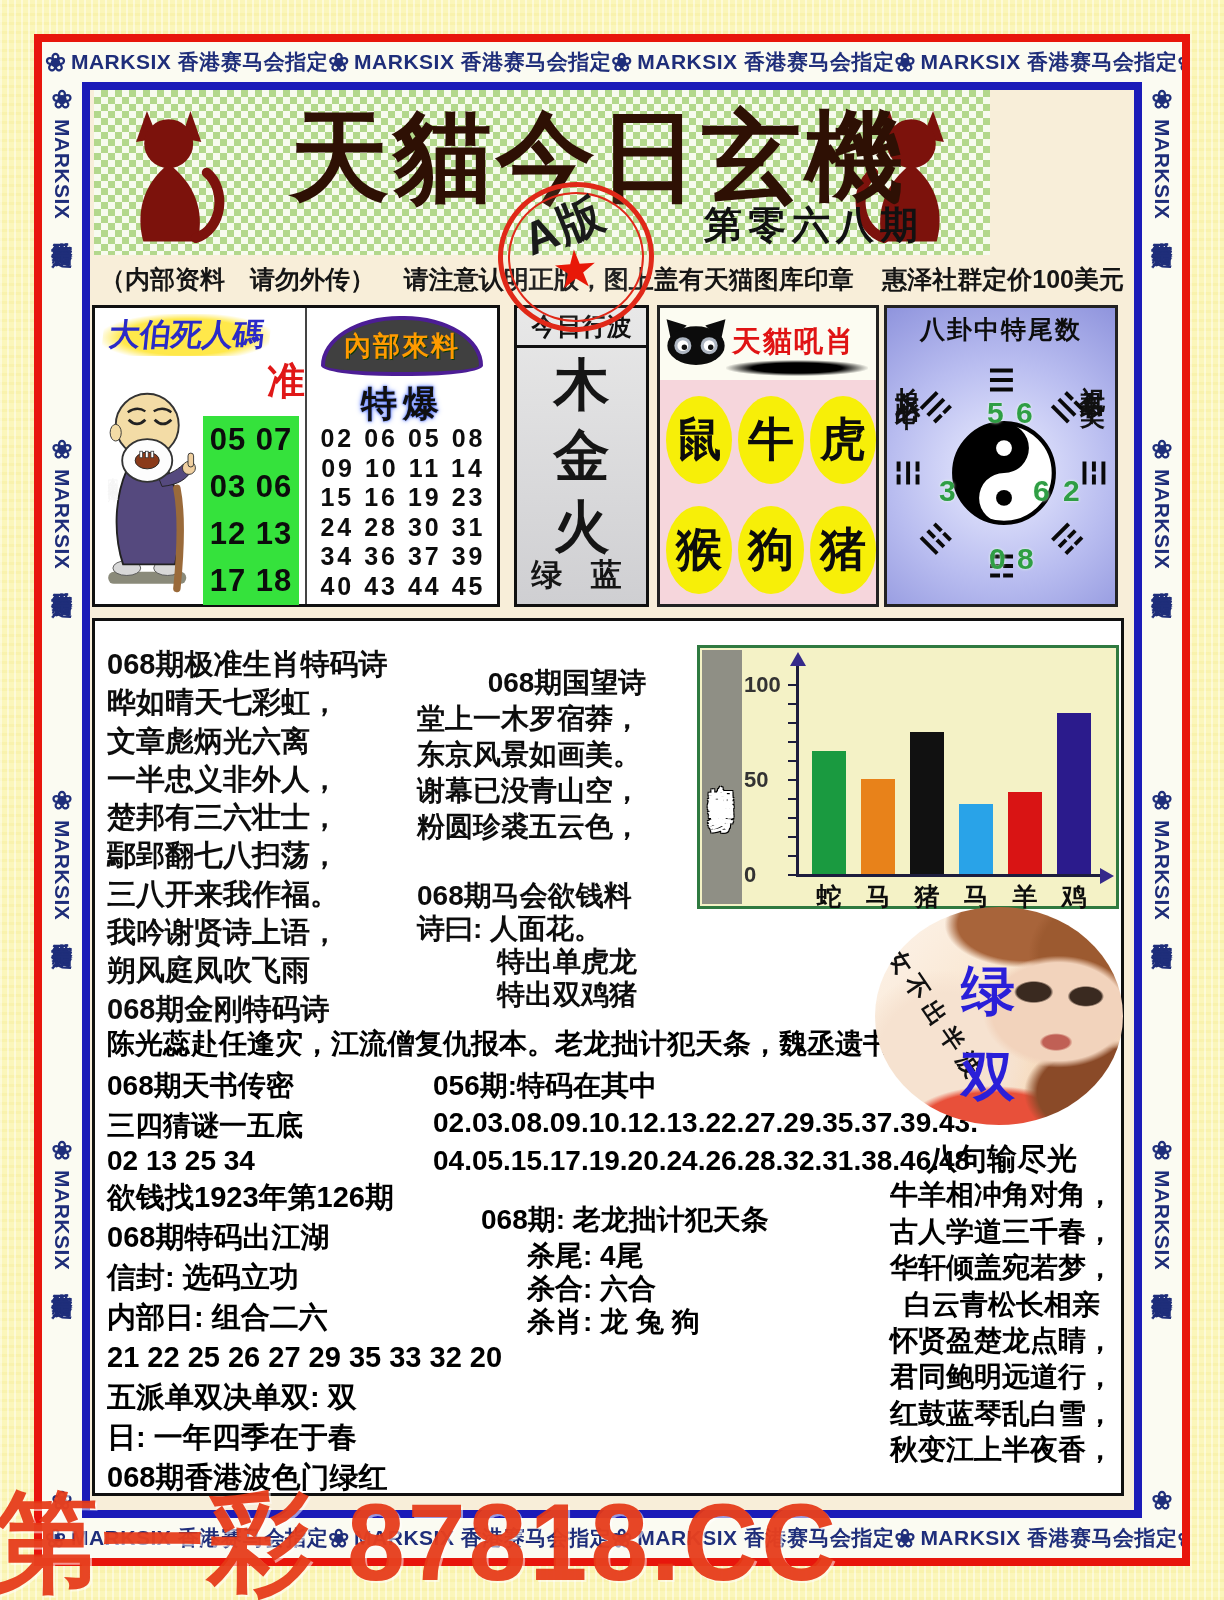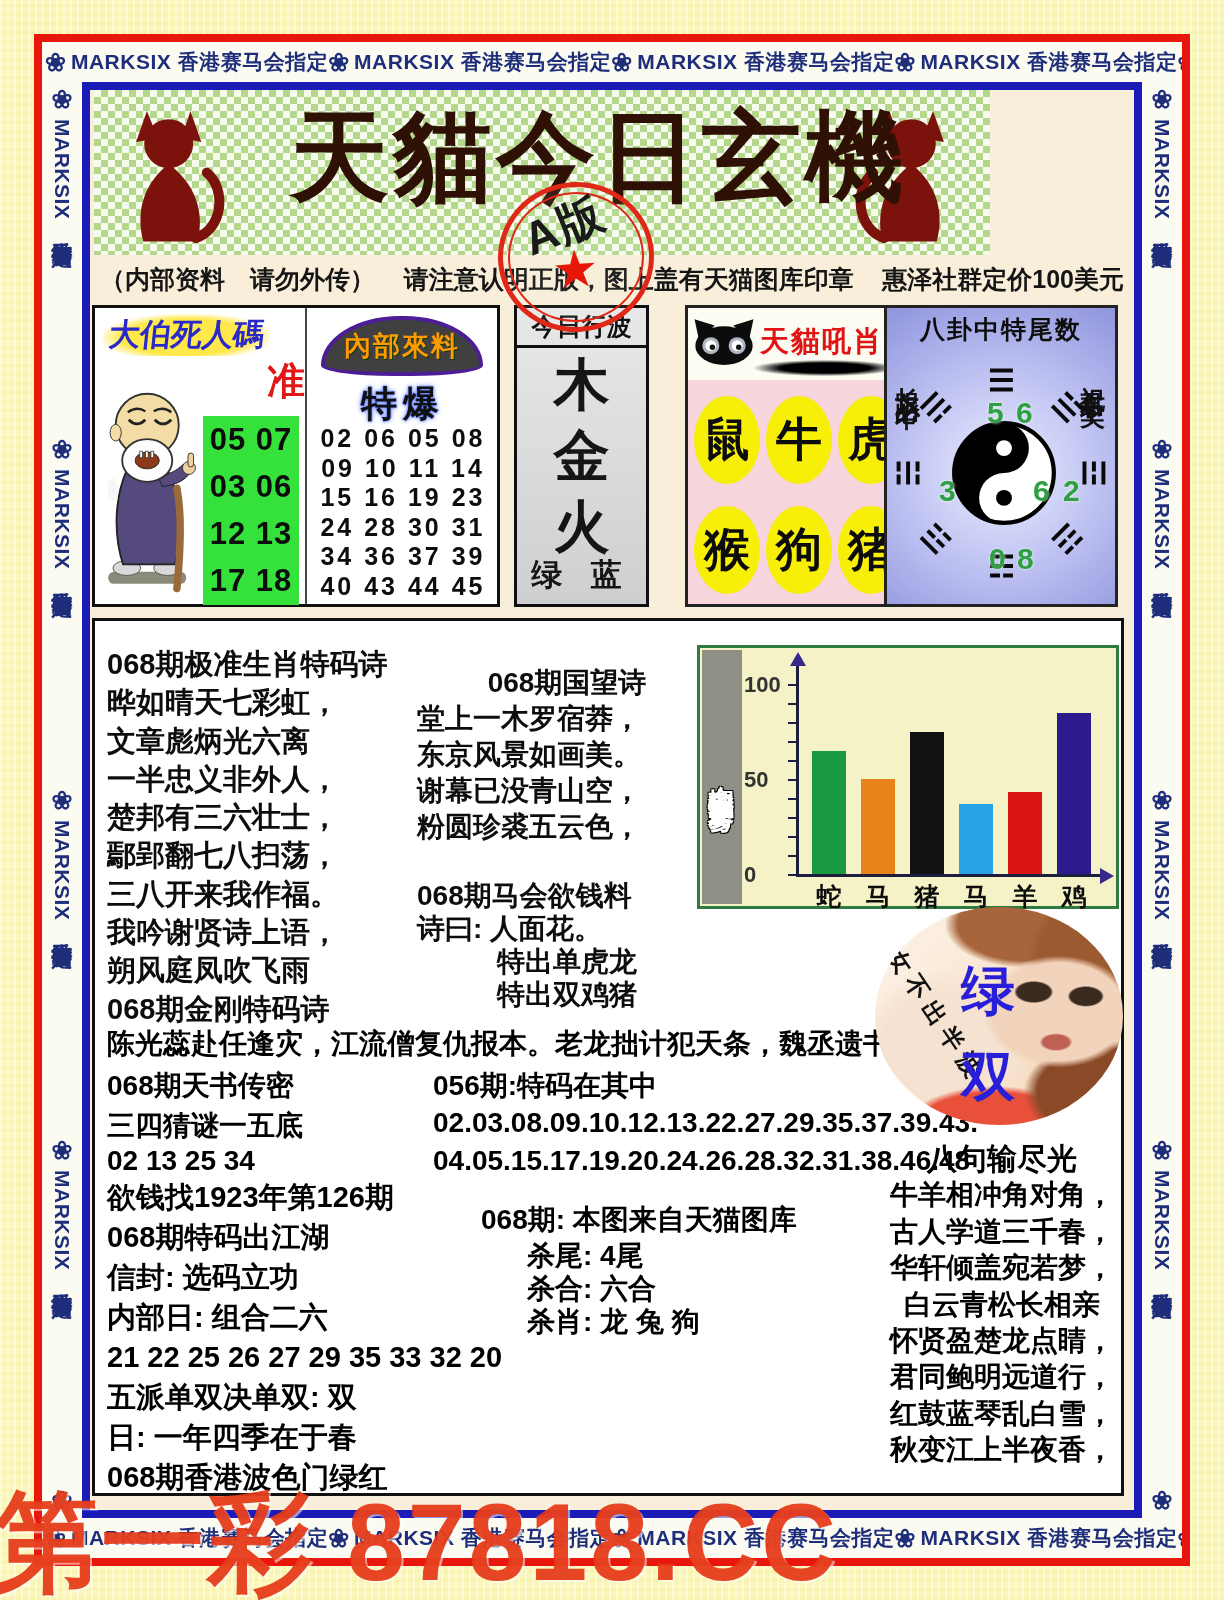--- a/index.html
+++ b/index.html
@@ -76,21 +76,21 @@
 
   .panel-xingbo { left:424px; width:135px; background:linear-gradient(#e8e8e8, #cfcfd2); border:3px solid #101010; }
   .xingbo-header { position:absolute; left:0; right:0; top:0; height:40px; border-bottom:3px solid #101010;
     display:flex; align-items:center; justify-content:center; font-size:25px; font-weight:900; color:#101010; }
   .xingbo-els { position:absolute; left:0; right:0; top:42px; height:212px; display:flex; flex-direction:column;
     align-items:center; justify-content:space-around; }
   .xingbo-els div { font-size:56px; font-weight:900; color:#151515; line-height:1; }
   .xingbo-colors { position:absolute; left:0; right:0; bottom:8px; text-align:center; font-size:31px;
     font-weight:900; color:#151515; letter-spacing:10px; }
 
-  .panel-houxiao { left:567px; width:222px; background:#f6d6dc; border:3px solid #222;margin-left:28px; }
+  .panel-houxiao { left:567px; width:222px; background:#f6d6dc; border:3px solid #222; }
   .houxiao-topbar { position:absolute; left:0; right:0; top:0; height:72px; background:#fcfcf2; }
   .houxiao-cat { position:absolute; left:5px; top:6px; width:62px; height:54px; }
   .houxiao-title { position:absolute; left:72px; top:14px; font-size:29px; font-weight:900; color:#e01414;
     letter-spacing:2px; white-space:nowrap; }
   .houxiao-shadow { position:absolute; left:66px; top:52px; width:142px; height:16px;
     background:radial-gradient(ellipse at center, #000 0 45%, rgba(0,0,0,0) 72%); }
   .zodiac-oval { position:absolute; width:66px; height:88px; background:#f7ef08; border-radius:50%;
     display:flex; align-items:center; justify-content:center; font-size:46px; font-weight:900; color:#0c0c0c; }
 
   .panel-bagua { left:794px; width:234px; border:3px solid #222;
@@ -269,20 +269,21 @@
           <svg class="cat cat-right" viewBox="0 0 120 160">
             <g fill="#7c120c">
               <path d="M34 10 L46 40 L22 44 Z"></path>
                 <path d="M82 10 L72 40 L94 44 Z"></path>
               <circle cx="58" cy="46" r="27"></circle>
               <path d="M58 68 C28 92 22 124 30 154 L90 154 C98 118 86 90 58 68 Z"></path>
             </g>
             <path d="M88 150 C118 140 122 96 100 78" stroke="#7c120c" stroke-width="11" fill="none" stroke-linecap="round"></path>
           </svg>
           <div class="main-title">天貓今日玄機</div>
+          <div class="issue-label">第零六八期</div>
           <div class="stamp">
             <div class="stamp-inner2"></div>
             <div class="stamp-text">A版</div>
             <div class="stamp-star">★</div>
           </div>
         </div>
 
         <div class="subtitle-row">
           <span>（内部资料　请勿外传）</span>
           <span>请注意认明正版，图上盖有天猫图库印章</span>
@@ -447,21 +448,21 @@
               <div>欲钱找1923年第126期</div>
               <div>068期特码出江湖</div>
               <div>信封: 选码立功</div>
               <div>内部日: 组合二六</div>
               <div>21 22 25 26 27 29 35 33 32 20</div>
               <div>五派单双决单双: 双</div>
               <div>日: 一年四季在于春</div>
               <div>068期香港波色门绿红</div>
             </div>
           <div class="bottom-mid" id="bottom-mid">
-              <div style="left: 386px; top: 580px;">068期: 本图来自天猫图库</div>
+              <div style="left: 386px; top: 580px;">068期: 老龙拙计犯天条</div>
               <div style="left: 432px; top: 616px;">杀尾: 4尾</div>
               <div style="left: 432px; top: 649px;">杀合: 六合</div>
               <div style="left: 432px; top: 682px;">杀肖: 龙 兔 狗</div>
             </div>
 
           <div class="chart-box">
             <div class="chart-strip">
               <span>今期特码走势参考</span>
             </div>
             <div class="yaxis"></div>

